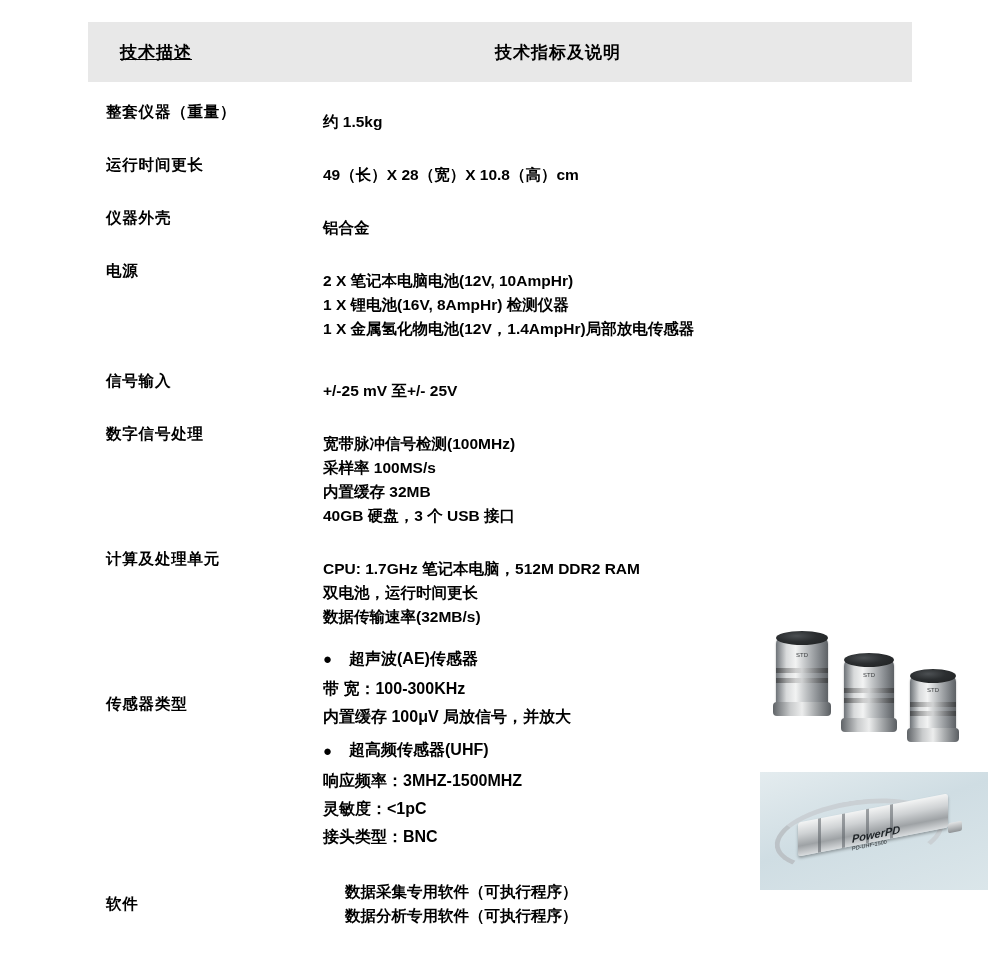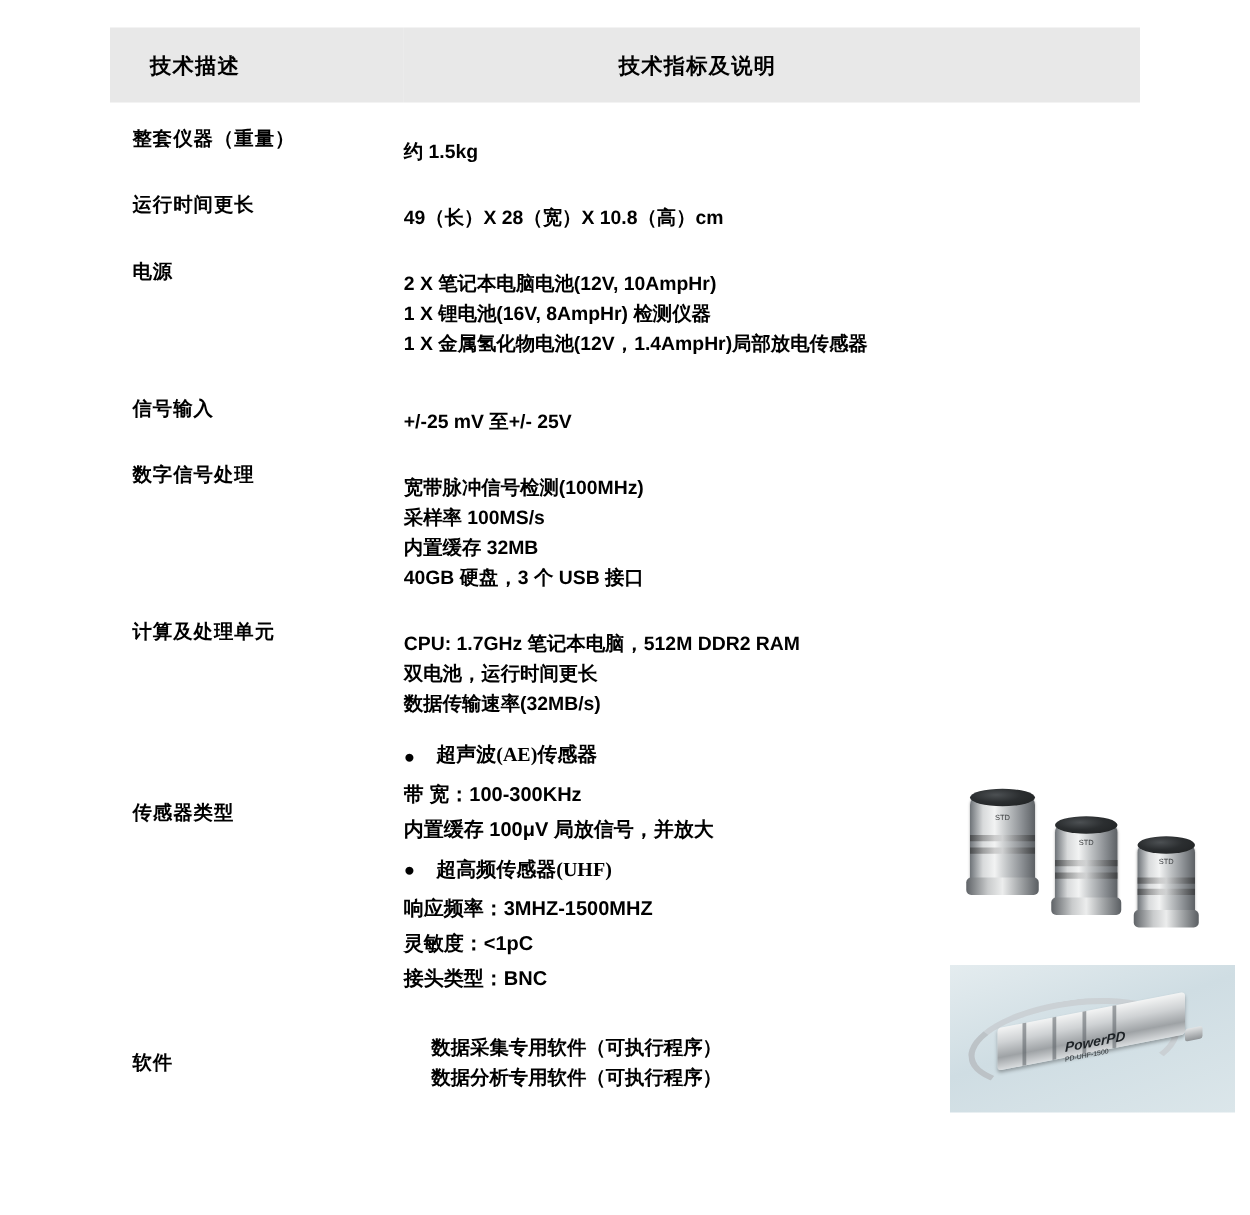--- a/index.html
+++ b/index.html
@@ -30,20 +30,21 @@
   .header-row td {
     background: #e8e8e8;
     height: 58px;
     vertical-align: middle;
     font-weight: bold;
     font-size: 17px;
     letter-spacing: 1px;
   }
   .header-row td.th-desc {
     padding-left: 32px;
+    text-decoration: underline;
   }
   .header-row td.th-spec {
     text-align: center;
     padding-right: 120px;
   }
   .body-row td {
     vertical-align: top;
     font-size: 15.5px;
     font-weight: bold;
     line-height: 1.55;
@@ -81,21 +82,20 @@
   .bullet-dot {
     display: inline-block;
     width: 14px;
     font-size: 15px;
     vertical-align: middle;
   }
   .bullet-text {
     display: inline-block;
     padding-left: 12px;
     vertical-align: middle;
-    font-family: Liberation Serif, serif;
   }
   .sensor-line {
     display: block;
     font-size: 16px;
     line-height: 1.75;
     white-space: nowrap;
   }
   .software-row td.col-label {
     padding-top: 40px;
   }
@@ -241,20 +241,26 @@
         </td>
       </tr>
 
       <tr class="body-row">
         <td class="col-label">运行时间更长</td>
         <td class="col-value">
           <span class="val-line">49（长）X 28（宽）X 10.8（高）cm</span>
         </td>
       </tr>
 
+      <tr class="body-row">
+        <td class="col-label">仪器外壳</td>
+        <td class="col-value">
+          <span class="val-line">铝合金</span>
+        </td>
+      </tr>
 
       <tr class="body-row gap-after">
         <td class="col-label">电源</td>
         <td class="col-value">
           <span class="val-line">2 X 笔记本电脑电池(12V, 10AmpHr)</span>
           <span class="val-line">1 X 锂电池(16V, 8AmpHr) 检测仪器</span>
           <span class="val-line">1 X 金属氢化物电池(12V，1.4AmpHr)局部放电传感器</span>
         </td>
       </tr>
 

